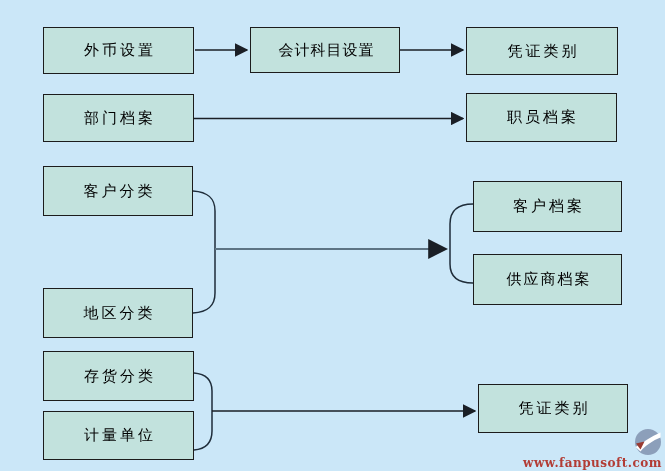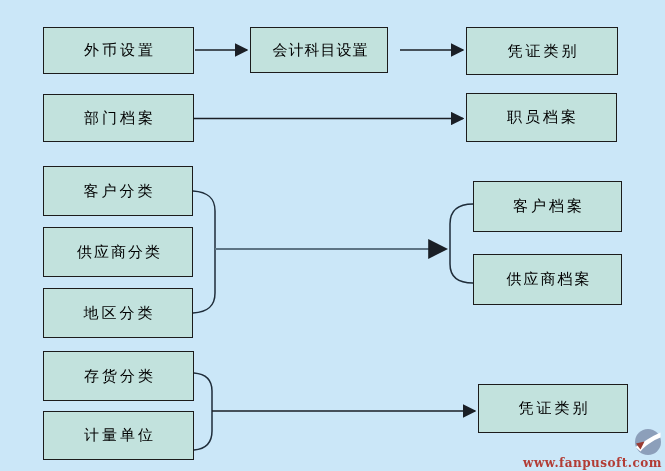--- a/index.html
+++ b/index.html
@@ -25,21 +25,21 @@
     font-size:15px;
     color:#000;
     letter-spacing:3px;
     white-space:nowrap;
     z-index:2;
   }
   .node span{transform:translateX(1.5px);} 
 
   
   .n-waibi        {left:43px; top:27px;  width:151px; height:47px;}
-  .n-kuaiji       {left:250px;top:27px;  width:138px; height:46px;}
+  .n-kuaiji       {left:250px;top:27px;  width:150px; height:46px;}
   .n-pingzheng    {left:466px;top:27px;  width:152px; height:48px;}
   .n-bumen        {left:43px; top:94px;  width:151px; height:48px;}
   .n-zhiyuan      {left:466px;top:93px;  width:151px; height:49px;}
   .n-kehu-fenlei  {left:43px; top:166px; width:150px; height:50px;}
   .n-gys-fenlei   {left:43px; top:227px; width:150px; height:50px;}
   .n-diqu-fenlei  {left:43px; top:288px; width:150px; height:50px;}
   .n-kehu-dangan  {left:473px;top:181px; width:149px; height:51px;}
   .n-gys-dangan   {left:473px;top:254px; width:149px; height:51px;}
   .n-cunhuo-fenlei{left:43px; top:351px; width:151px; height:50px;}
   .n-jiliang      {left:43px; top:411px; width:151px; height:49px;}
@@ -107,23 +107,20 @@
   </div>
   <div class="node n-bumen">
     <span>部门档案</span>
   </div>
   <div class="node n-zhiyuan">
     <span>职员档案</span>
   </div>
   <div class="node n-kehu-fenlei">
     <span>客户分类</span>
   </div>
-  <div class="node n-gys-fenlei" style="letter-spacing:2px;">
-    <span>供应商分类</span>
-  </div>
   <div class="node n-diqu-fenlei">
     <span>地区分类</span>
   </div>
   <div class="node n-kehu-dangan">
     <span>客户档案</span>
   </div>
   <div class="node n-gys-dangan" style="letter-spacing:2px;">
     <span>供应商档案</span>
   </div>
   <div class="node n-cunhuo-fenlei">

